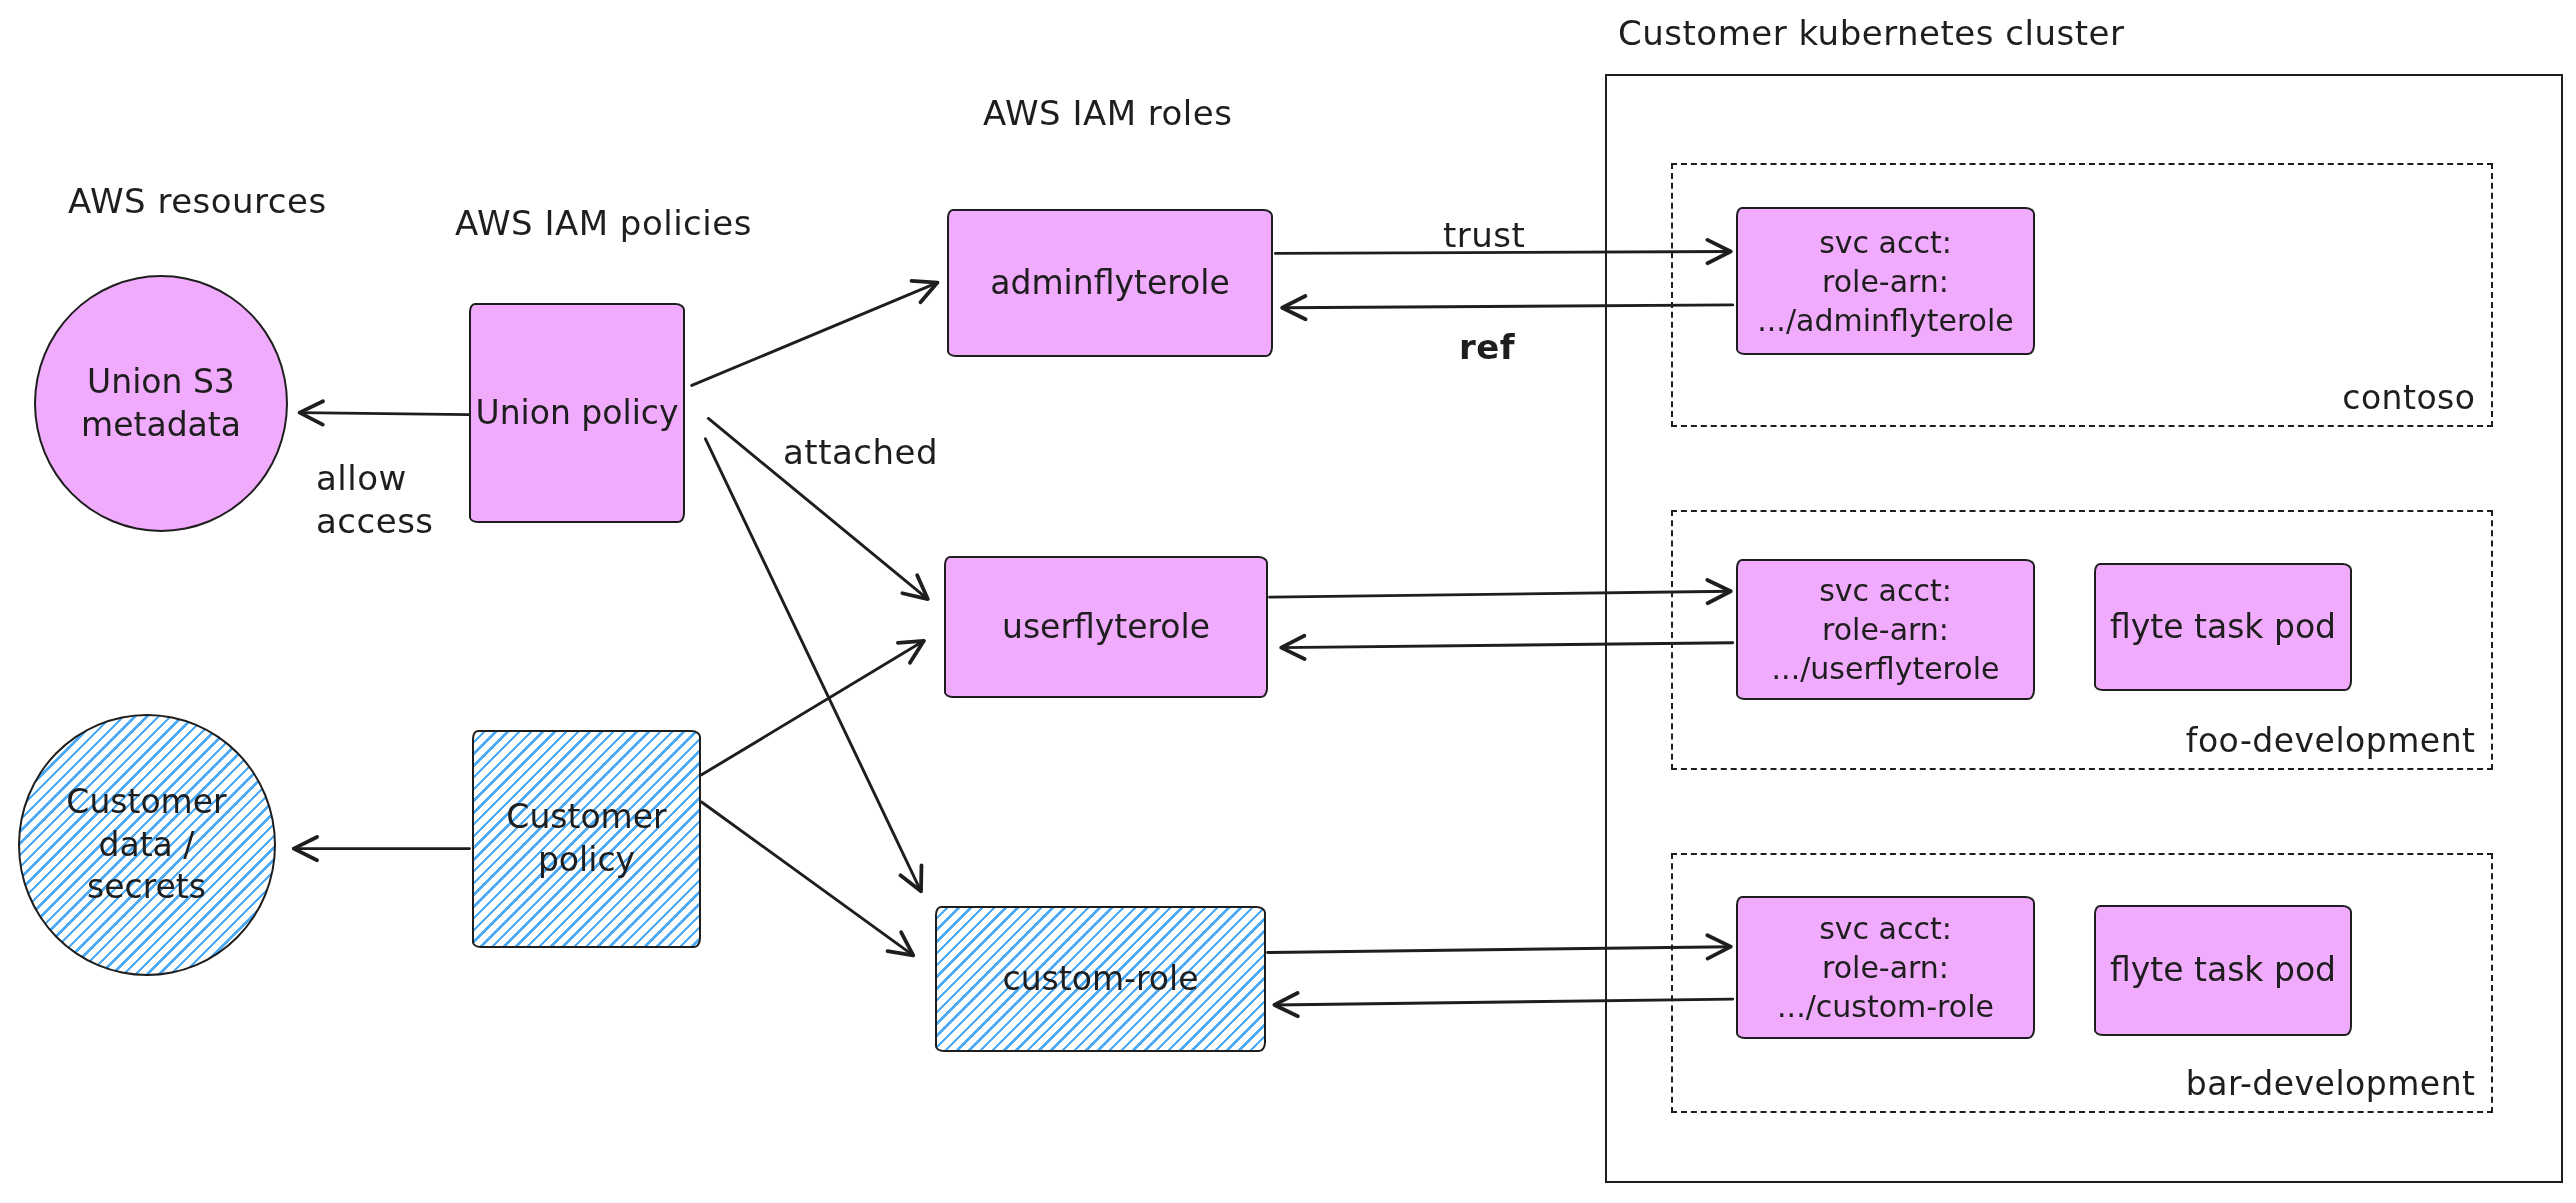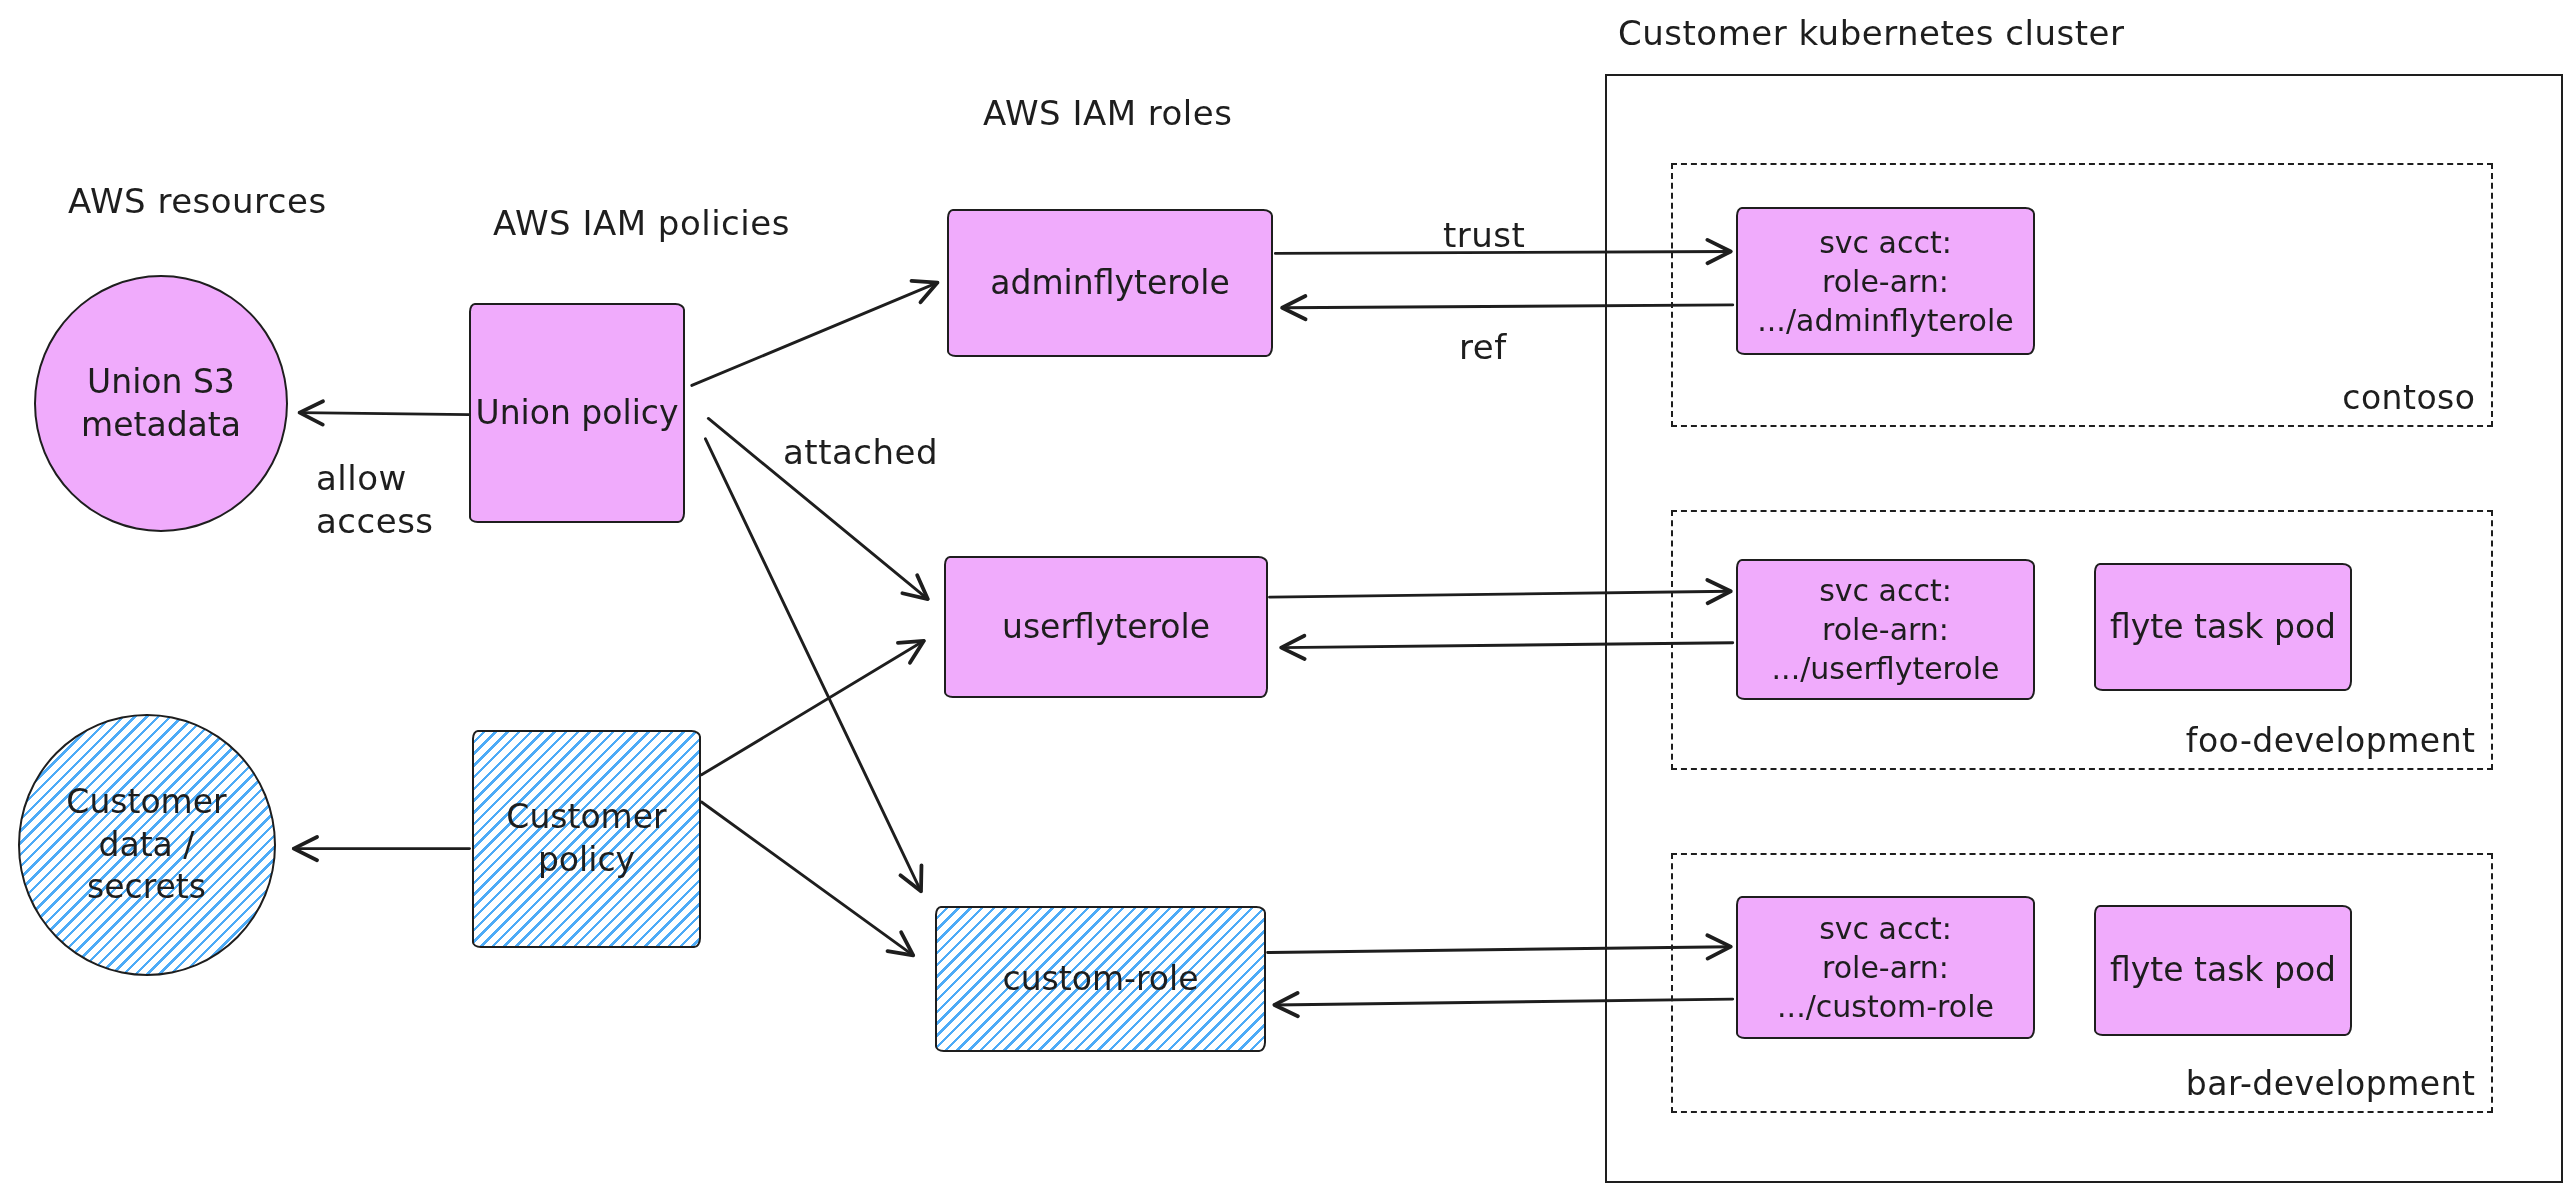--- a/index.html
+++ b/index.html
@@ -56,21 +56,21 @@
     position:absolute; left:0; top:0;
     pointer-events:none;
   }
 </style>
 </head>
 <body>
 
 <div class="canvas">
 
   <div class="lbl" style="left:68px; top:180px;">AWS resources</div>
-  <div class="lbl" style="left:455px; top:202px;margin-left:38px;">AWS IAM policies</div>
+  <div class="lbl" style="left:455px; top:202px;">AWS IAM policies</div>
   <div class="lbl" style="left:983px; top:92px;">AWS IAM roles</div>
   <div class="lbl" style="left:1618px; top:11.7px;">Customer kubernetes cluster</div>
 
   <div class="node ellipse" style="left:34px; top:275px; width:254px; height:257px;">Union S3
 metadata</div>
   <div class="node ellipse hatch" style="left:17.5px; top:714px; width:258px; height:262px;">Customer
 data /
 secrets</div>
 
   <div class="node" style="left:469px; top:303px; width:216px; height:220px;">Union policy</div>
@@ -78,21 +78,21 @@
 policy</div>
 
   <div class="node" style="left:947px; top:209px; width:326px; height:148px;">adminflyterole</div>
   <div class="node" style="left:944px; top:556px; width:324px; height:142px;">userflyterole</div>
   <div class="node hatch" style="left:935px; top:906px; width:331px; height:146px;">custom-role</div>
 
   <div class="lbl" style="left:316px; top:457px;">allow
 access</div>
   <div class="lbl" style="left:783px; top:431px;">attached</div>
   <div class="lbl" style="left:1443px; top:214px;">trust</div>
-  <div class="lbl" style="left:1459px; top:326px;">ref</div>
+  <div class="lbl" style="left:1459px; top:326px;font-weight:bold;">ref</div>
 
   <div class="cluster" style="left:1605px; top:74px; width:958px; height:1109px;"></div>
 
   <div class="namespace" style="left:1671px; top:163px; width:822px; height:264px;">
     <span class="ns-label">contoso</span>
   </div>
   <div class="node svcacct" style="left:1736px; top:207px; width:299px; height:148px;">svc acct:
 role-arn:
 .../adminflyterole</div>
 

